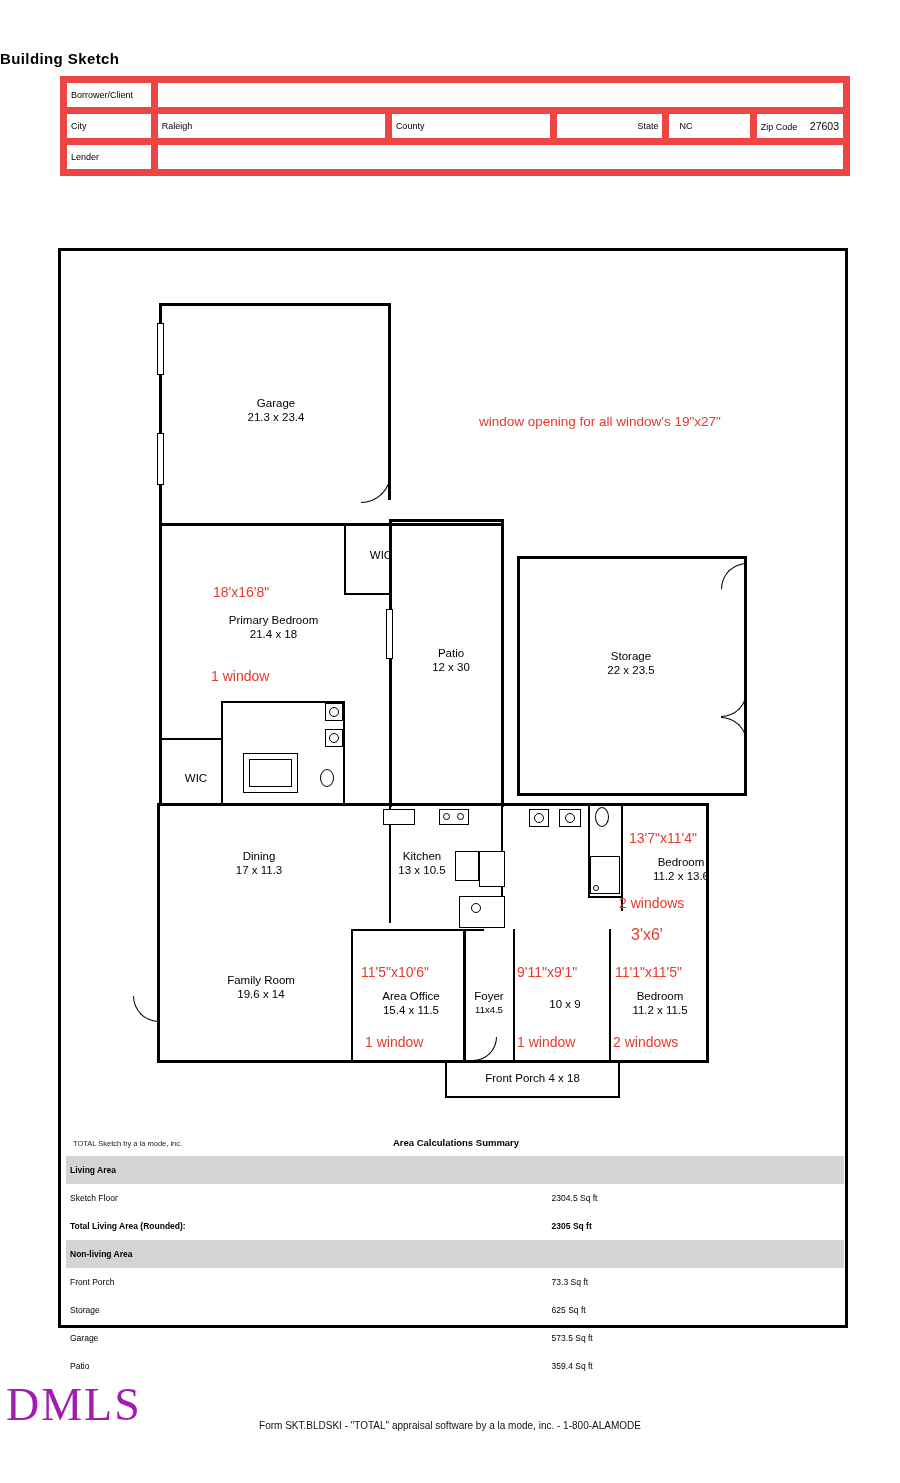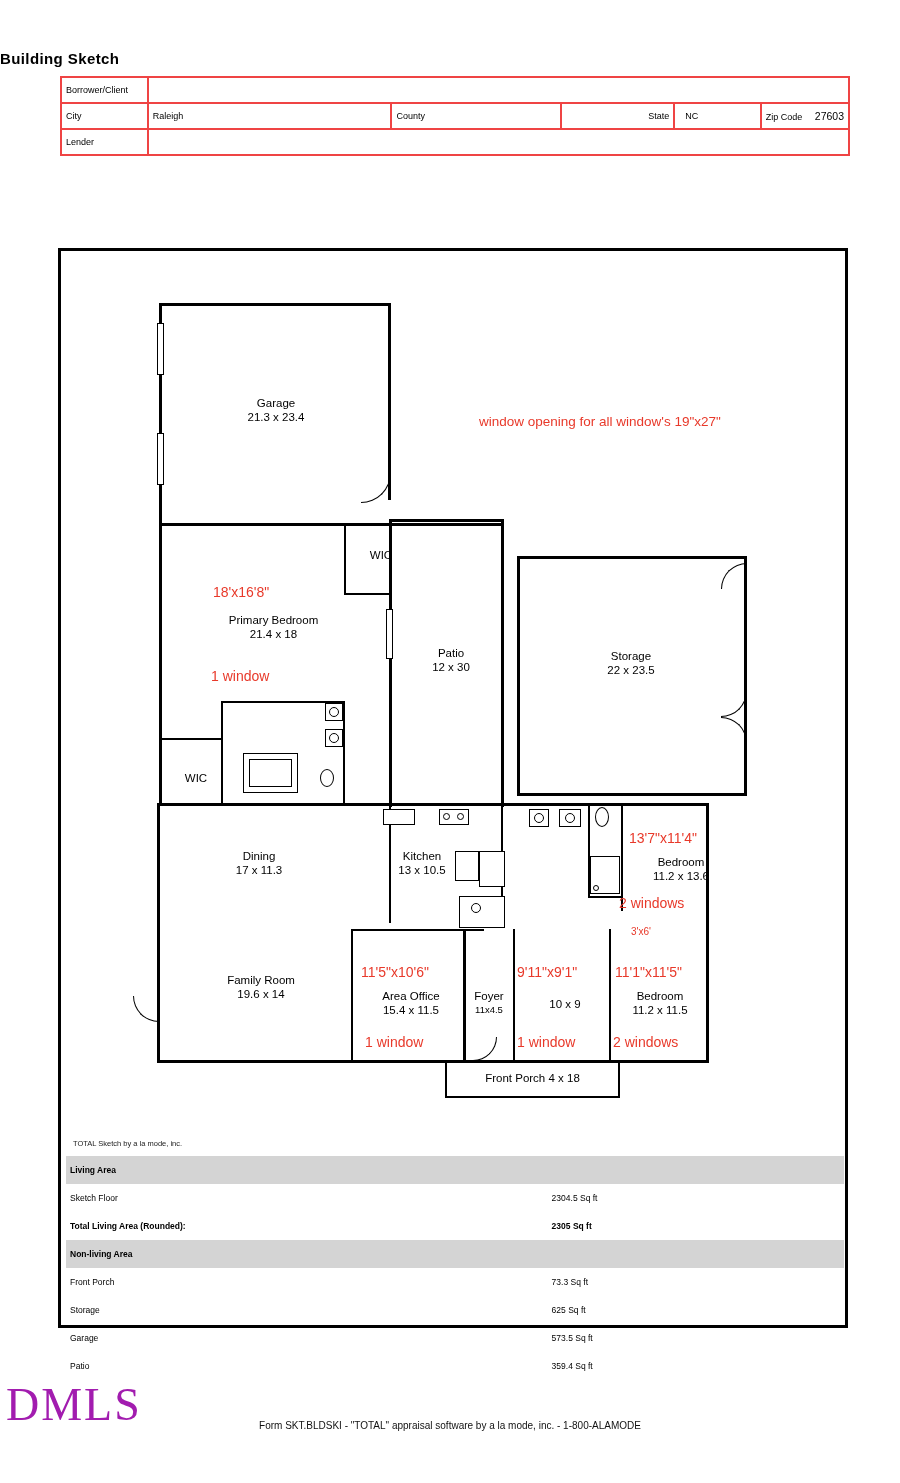--- a/index.html
+++ b/index.html
@@ -13,21 +13,21 @@
   
   .doc-title{
     position:absolute;top:50px;left:0;width:900px;
     font-size:15px;font-weight:bold;letter-spacing:.4px;
   }
   .info-table{
     position:absolute;left:60px;top:76px;width:790px;
     border:1px solid #000;border-collapse:collapse;font-size:9.5px;
   }
   .info-table td{
-    border:2px solid #ef4444;height:16px;padding:4px 4px;vertical-align:middle;
+    border:7px solid #ef4444;height:16px;padding:4px 4px;vertical-align:middle;
     font-size:9px;white-space:nowrap;
   }
   .lbl{width:78px;}
   .val{font-size:10.5px;padding-left:8px;}
 
   
   .sketch-frame{
     position:absolute;left:58px;top:248px;width:790px;height:1080px;
     border:3px solid #000;background:#fff;box-sizing:border-box;
   }
@@ -196,21 +196,21 @@
     <div class="fixture" style="left:529px;top:605px;width:30px;height:38px;"></div>
     <div class="circ" style="left:532px;top:634px;width:6px;height:6px;"></div>
 
     <div class="wall" style="left:560px;top:552px;width:2px;height:108px;"></div>
     <div class="red-note" style="left:568px;top:579px;font-size:14px;">13'7"x11'4"</div>
     <div class="lbl-blk" style="left:555px;top:604px;width:130px;">
       <div class="nm">Bedroom</div>
       <div class="dim">11.2 x 13.6</div>
     </div>
     <div class="red-note" style="left:558px;top:644px;font-size:14px;">2 windows</div>
-    <div class="red-note" style="left:570px;top:675px;font-size:10px;">3'x6'</div>
+    <div class="red-note" style="left:570px;top:675px;font-size:16px;">3'x6'</div>
 
     <div class="lbl-blk" style="left:140px;top:722px;width:120px;">
       <div class="nm">Family Room</div>
       <div class="dim">19.6 x 14</div>
     </div>
 
     <div class="wall" style="left:290px;top:678px;width:2px;height:132px;"></div>
     <div class="wall" style="left:290px;top:678px;width:133px;height:2px;"></div>
     <div class="wall" style="left:402px;top:678px;width:2px;height:132px;"></div>
     <div class="red-note" style="left:300px;top:713px;font-size:14px;">11'5"x10'6"</div>
@@ -244,20 +244,21 @@
 
     <div class="wall" style="left:384px;top:810px;width:175px;height:2px;"></div>
     <div class="wall" style="left:384px;top:810px;width:2px;height:36px;"></div>
     <div class="wall" style="left:557px;top:810px;width:2px;height:36px;"></div>
     <div class="wall" style="left:384px;top:845px;width:175px;height:2px;"></div>
     <div class="lbl-blk" style="left:384px;top:820px;width:175px;">
       <div class="nm">Front Porch 4 x 18</div>
     </div>
 
     <div class="total-credit">TOTAL Sketch by a la mode, inc.</div>
+    <div class="area-title">Area Calculations Summary</div>
 
     <table class="area-table">
       <tbody>
           <tr class="band">
         <td colspan="2">Living Area</td>
       </tr>
       <tr class="area-row">
         <td>Sketch Floor</td>
         <td class="num">2304.5 Sq ft</td>
       </tr>

